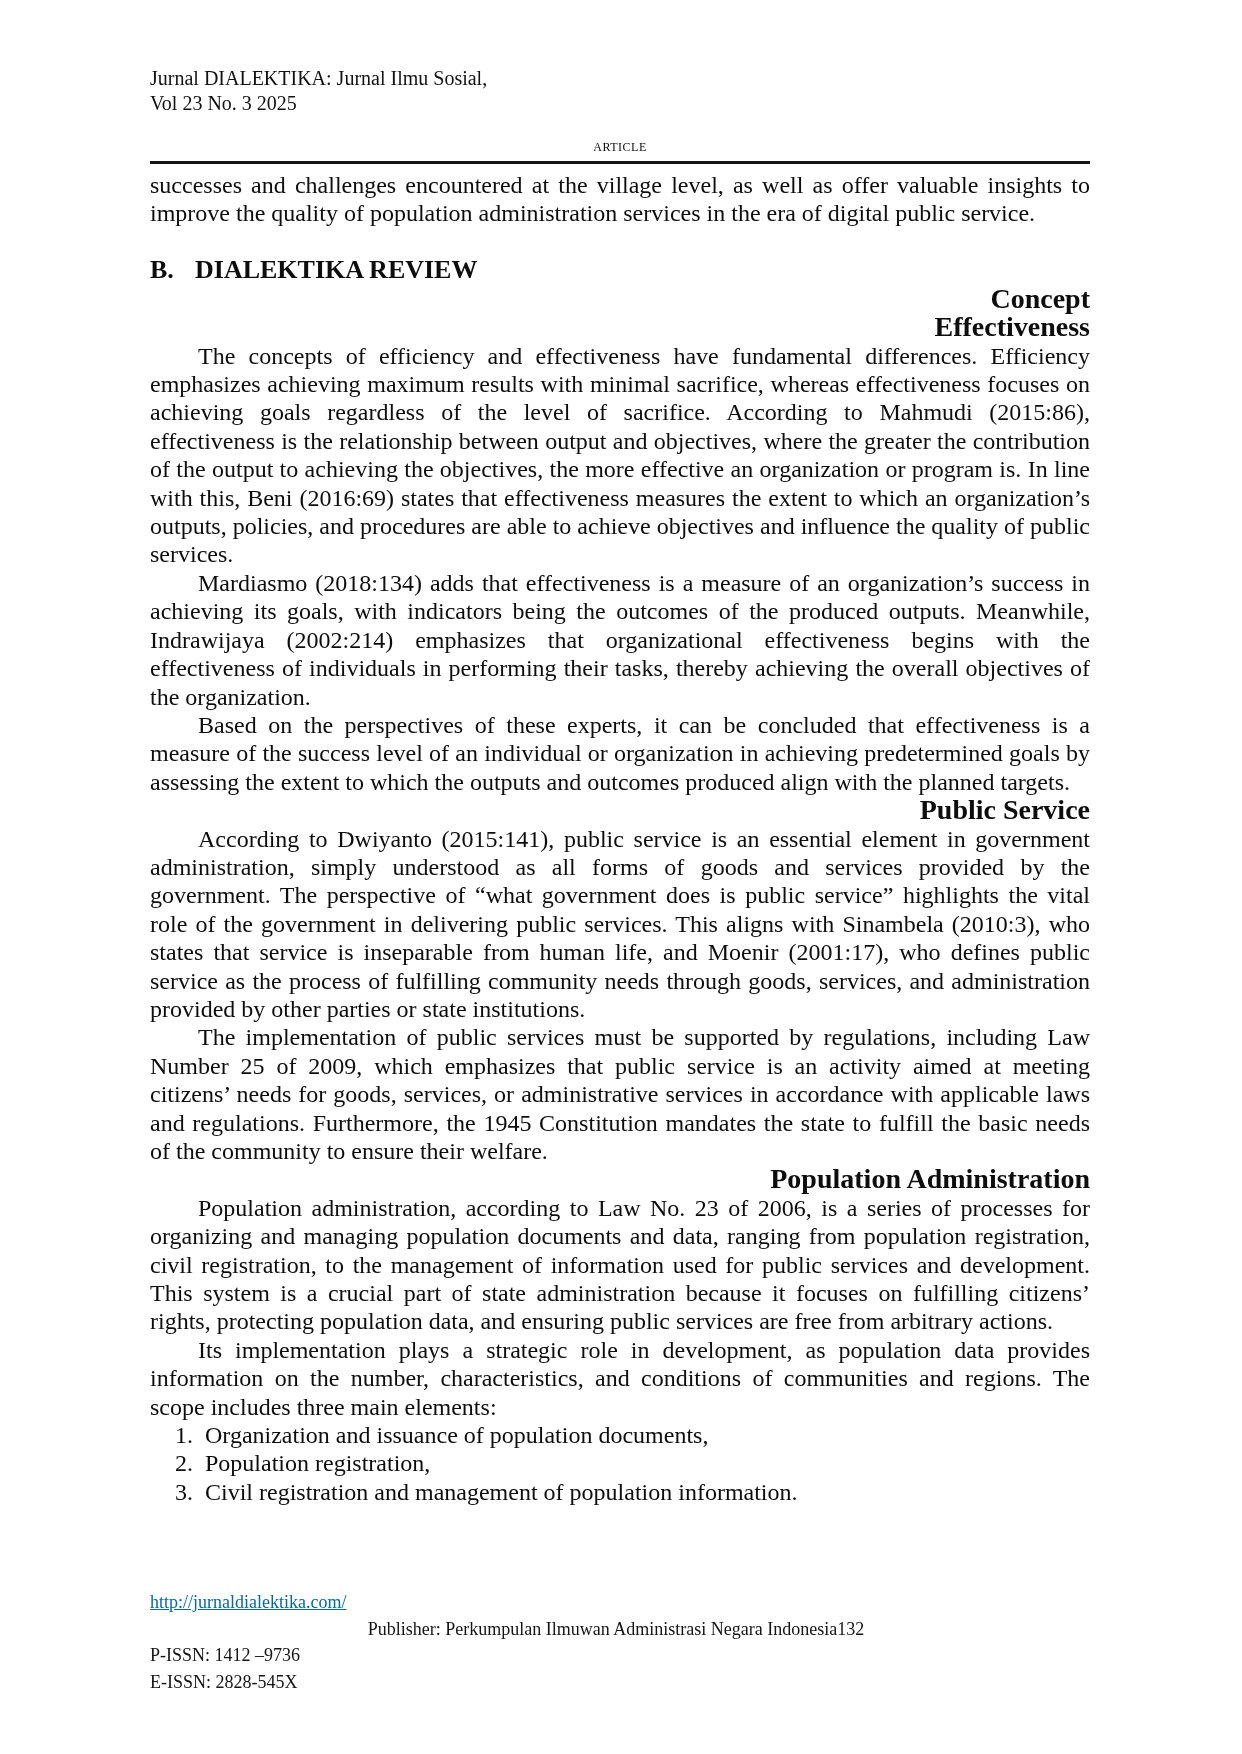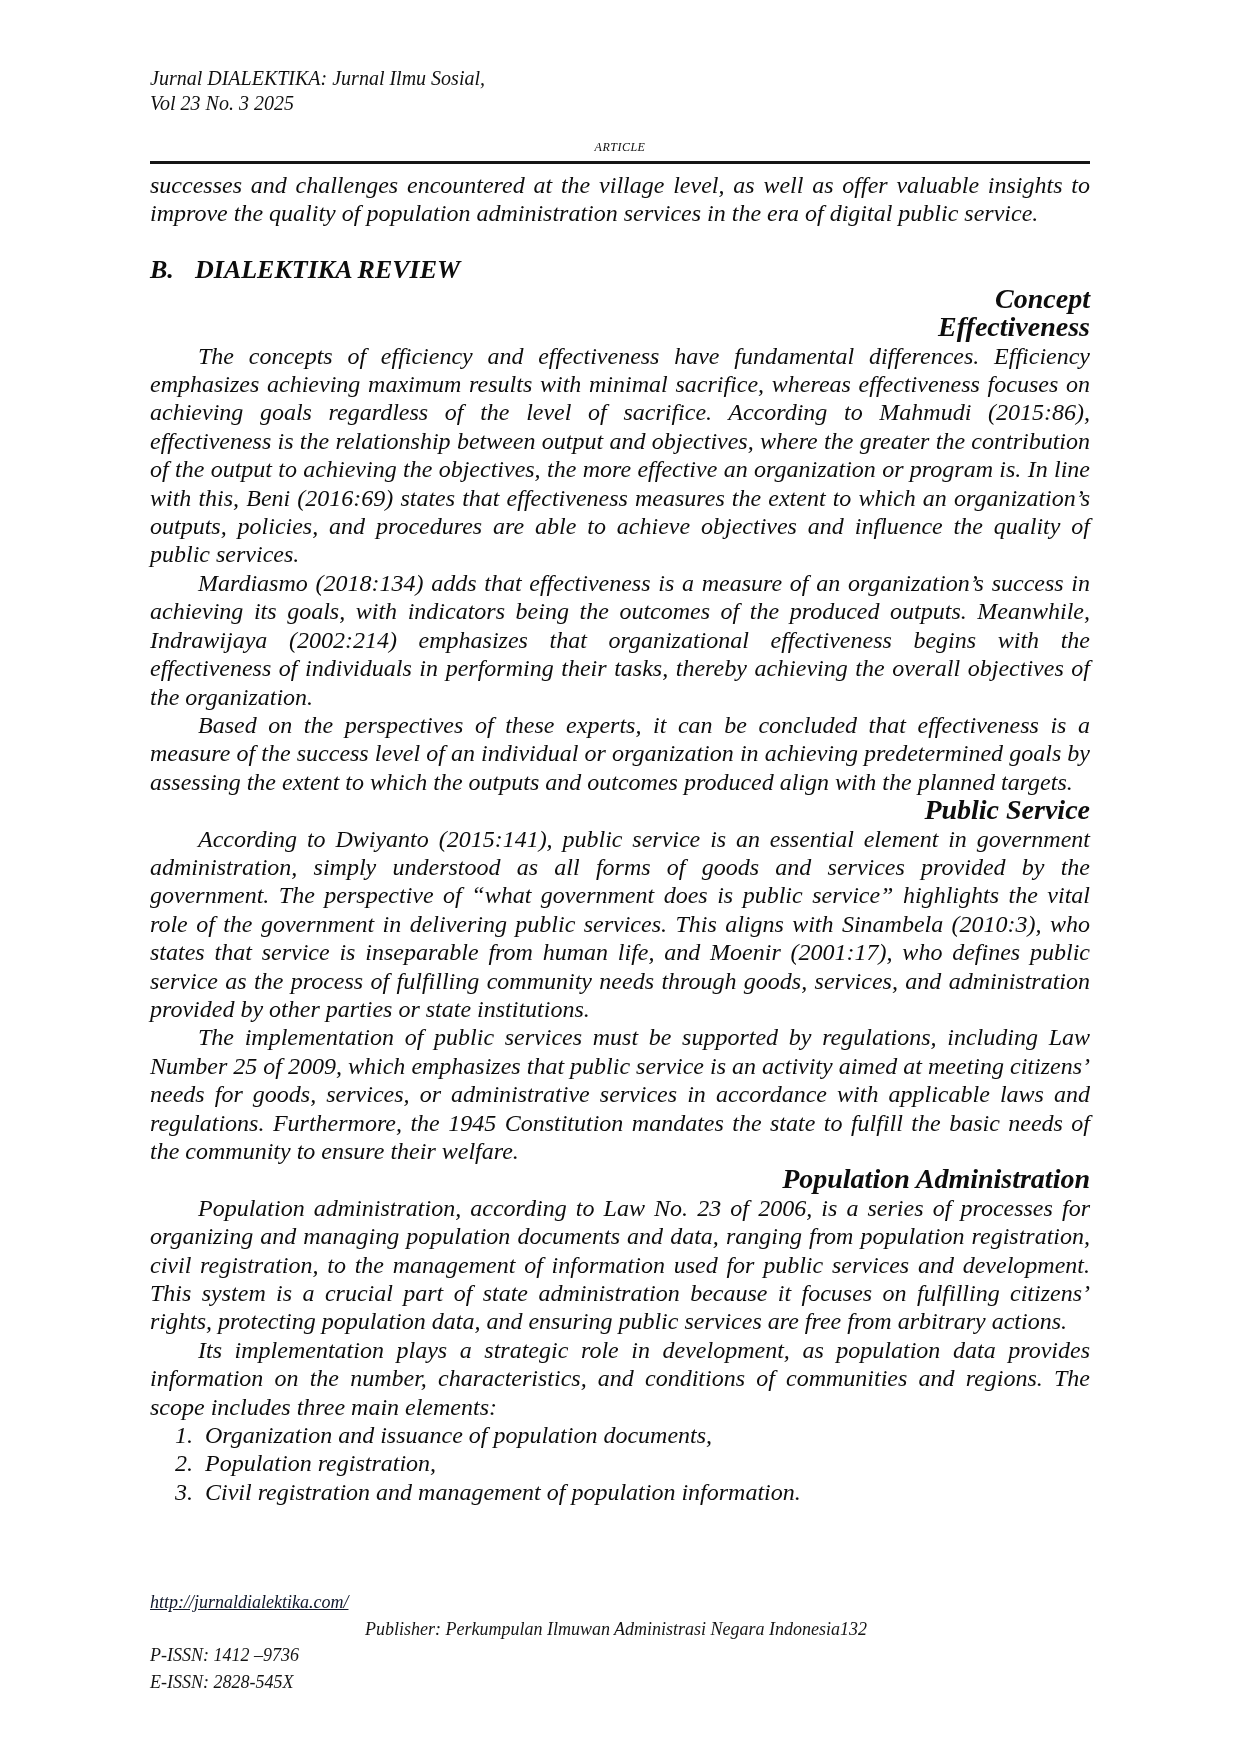--- a/index.html
+++ b/index.html
@@ -6,21 +6,20 @@
   html, body { background: #e9e9e9; }
   .page {
     position: relative;
     width: 1242px;
     height: 1754px;
     margin: 0 auto;
     background: #ffffff;
     color: #0d0d0d;
     font-family: "Liberation Serif", "DejaVu Serif", serif;
     overflow: hidden;
-    font-style: italic;
   }
   .content {
     position: absolute;
     left: 150px;
     top: 66px;
     width: 940px;
   }
   .running-head {
     font-size: 20px;
     line-height: 25px;
@@ -67,21 +66,21 @@
   .page-footer {
     position: absolute;
     left: 150px;
     top: 1589px;
     width: 940px;
     font-size: 18px;
     line-height: 26.5px;
     color: #141414;
   }
   .footer-url {
-    color: #0f172a;
+    color: #0369a1;
     text-decoration: underline;
   }
   .footer-row { display: flex; justify-content: center; }
   .page-num { padding-right: 8px; }
 </style>
 </head>
 <body>
 
 <div class="page">
   <div class="content">

